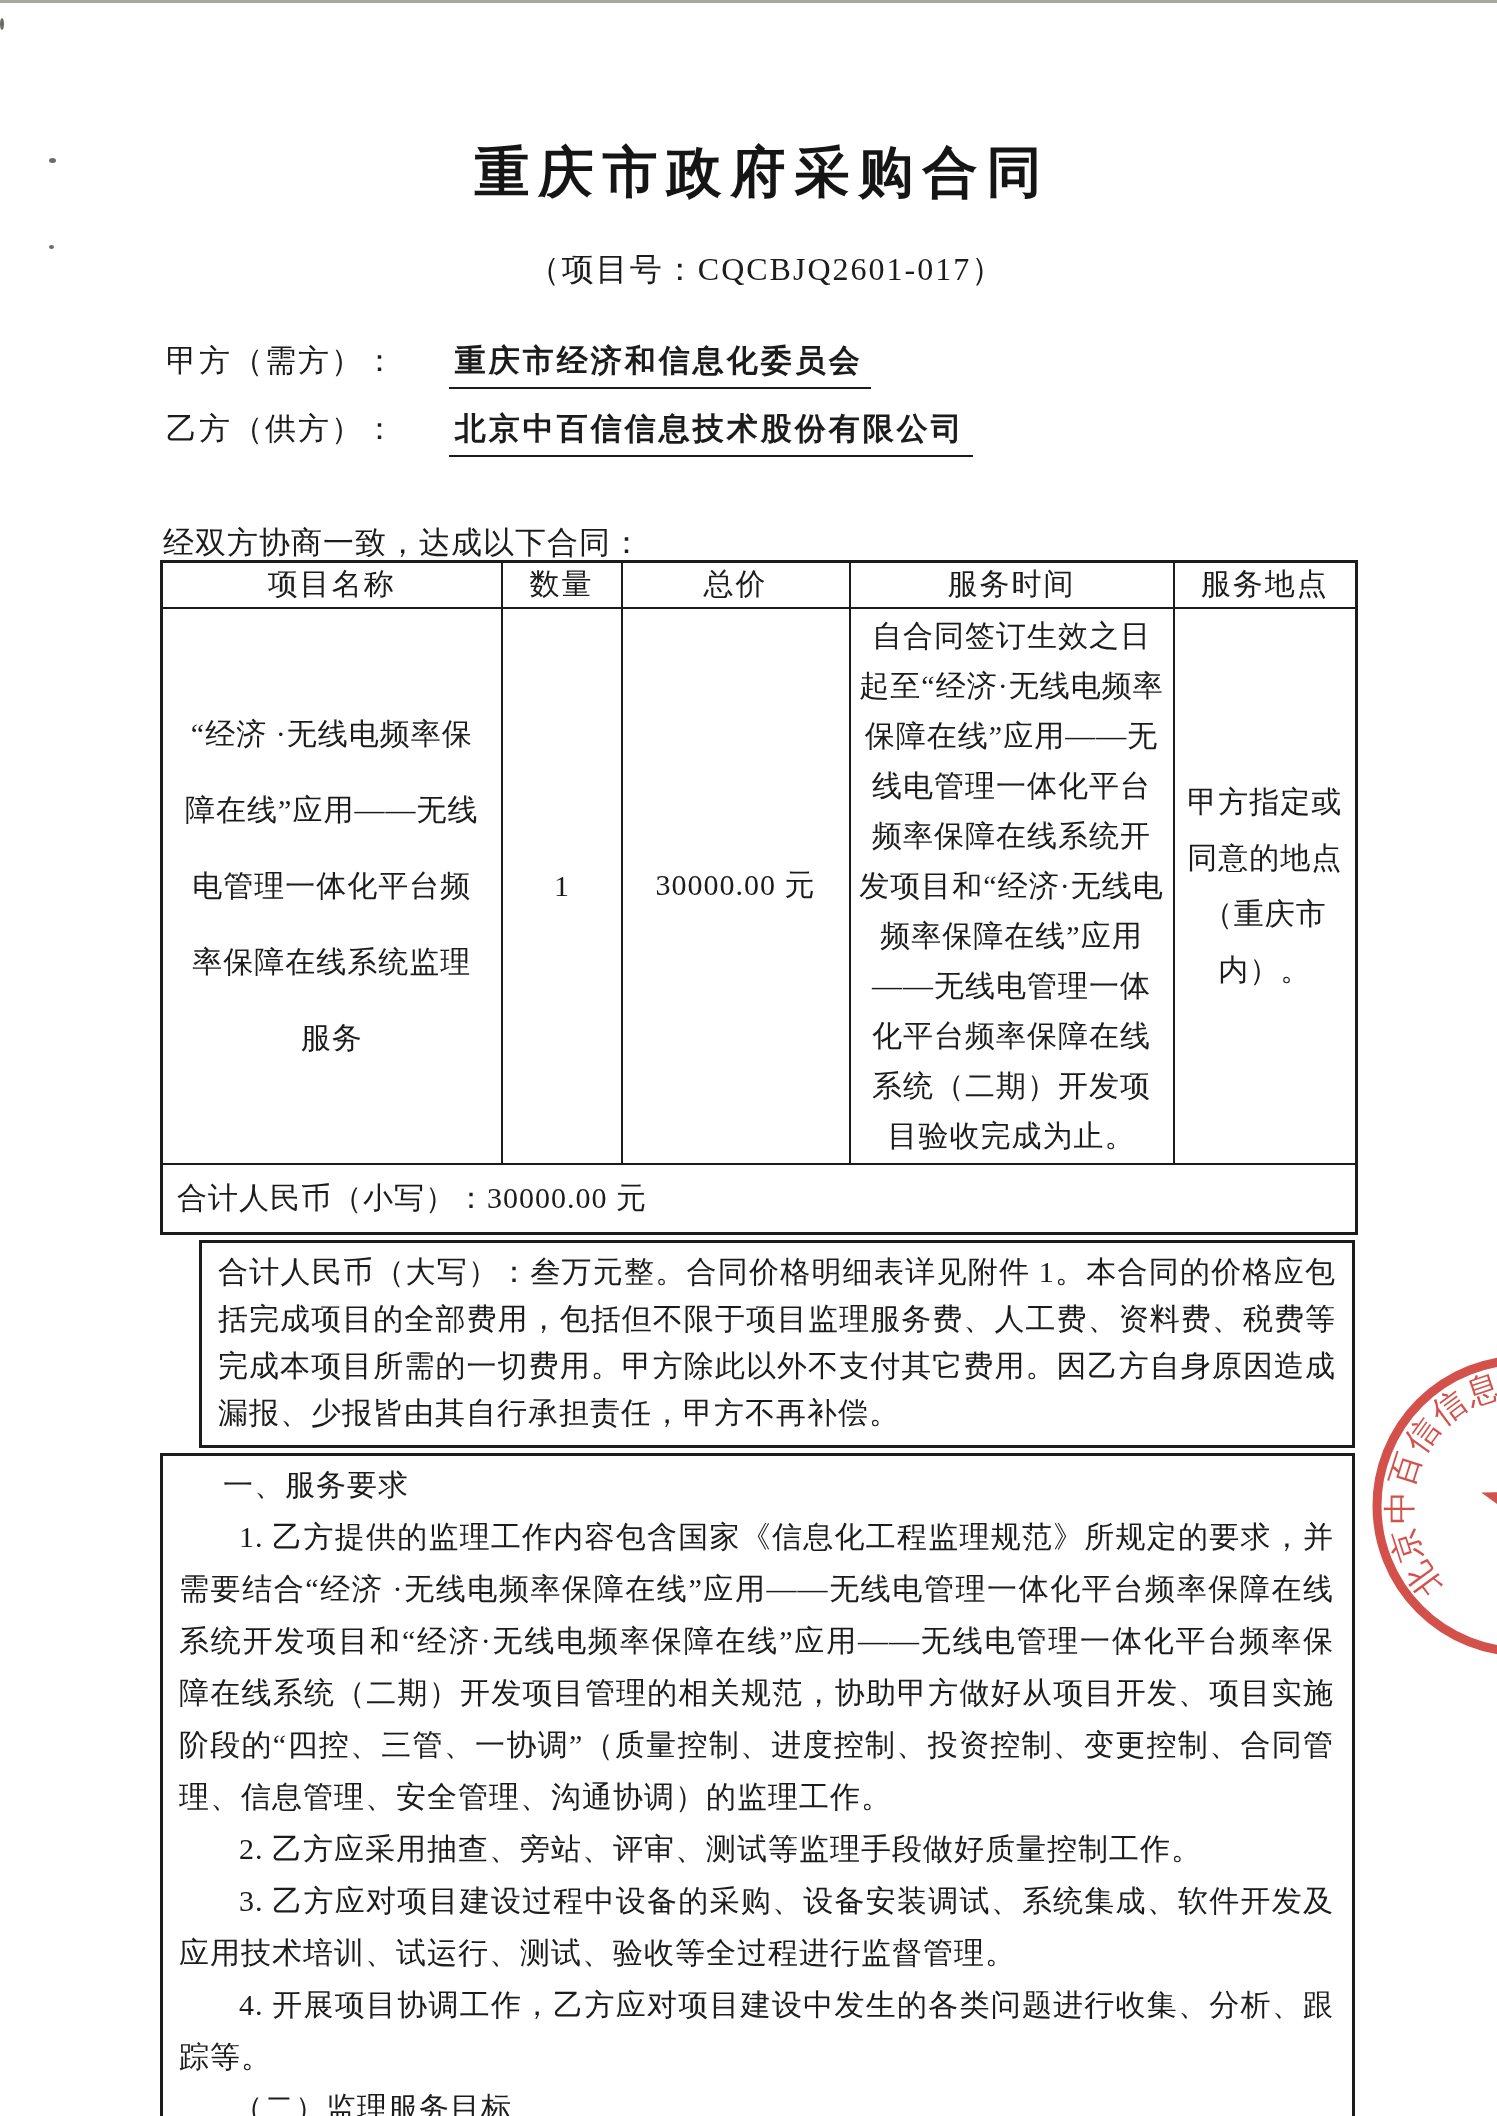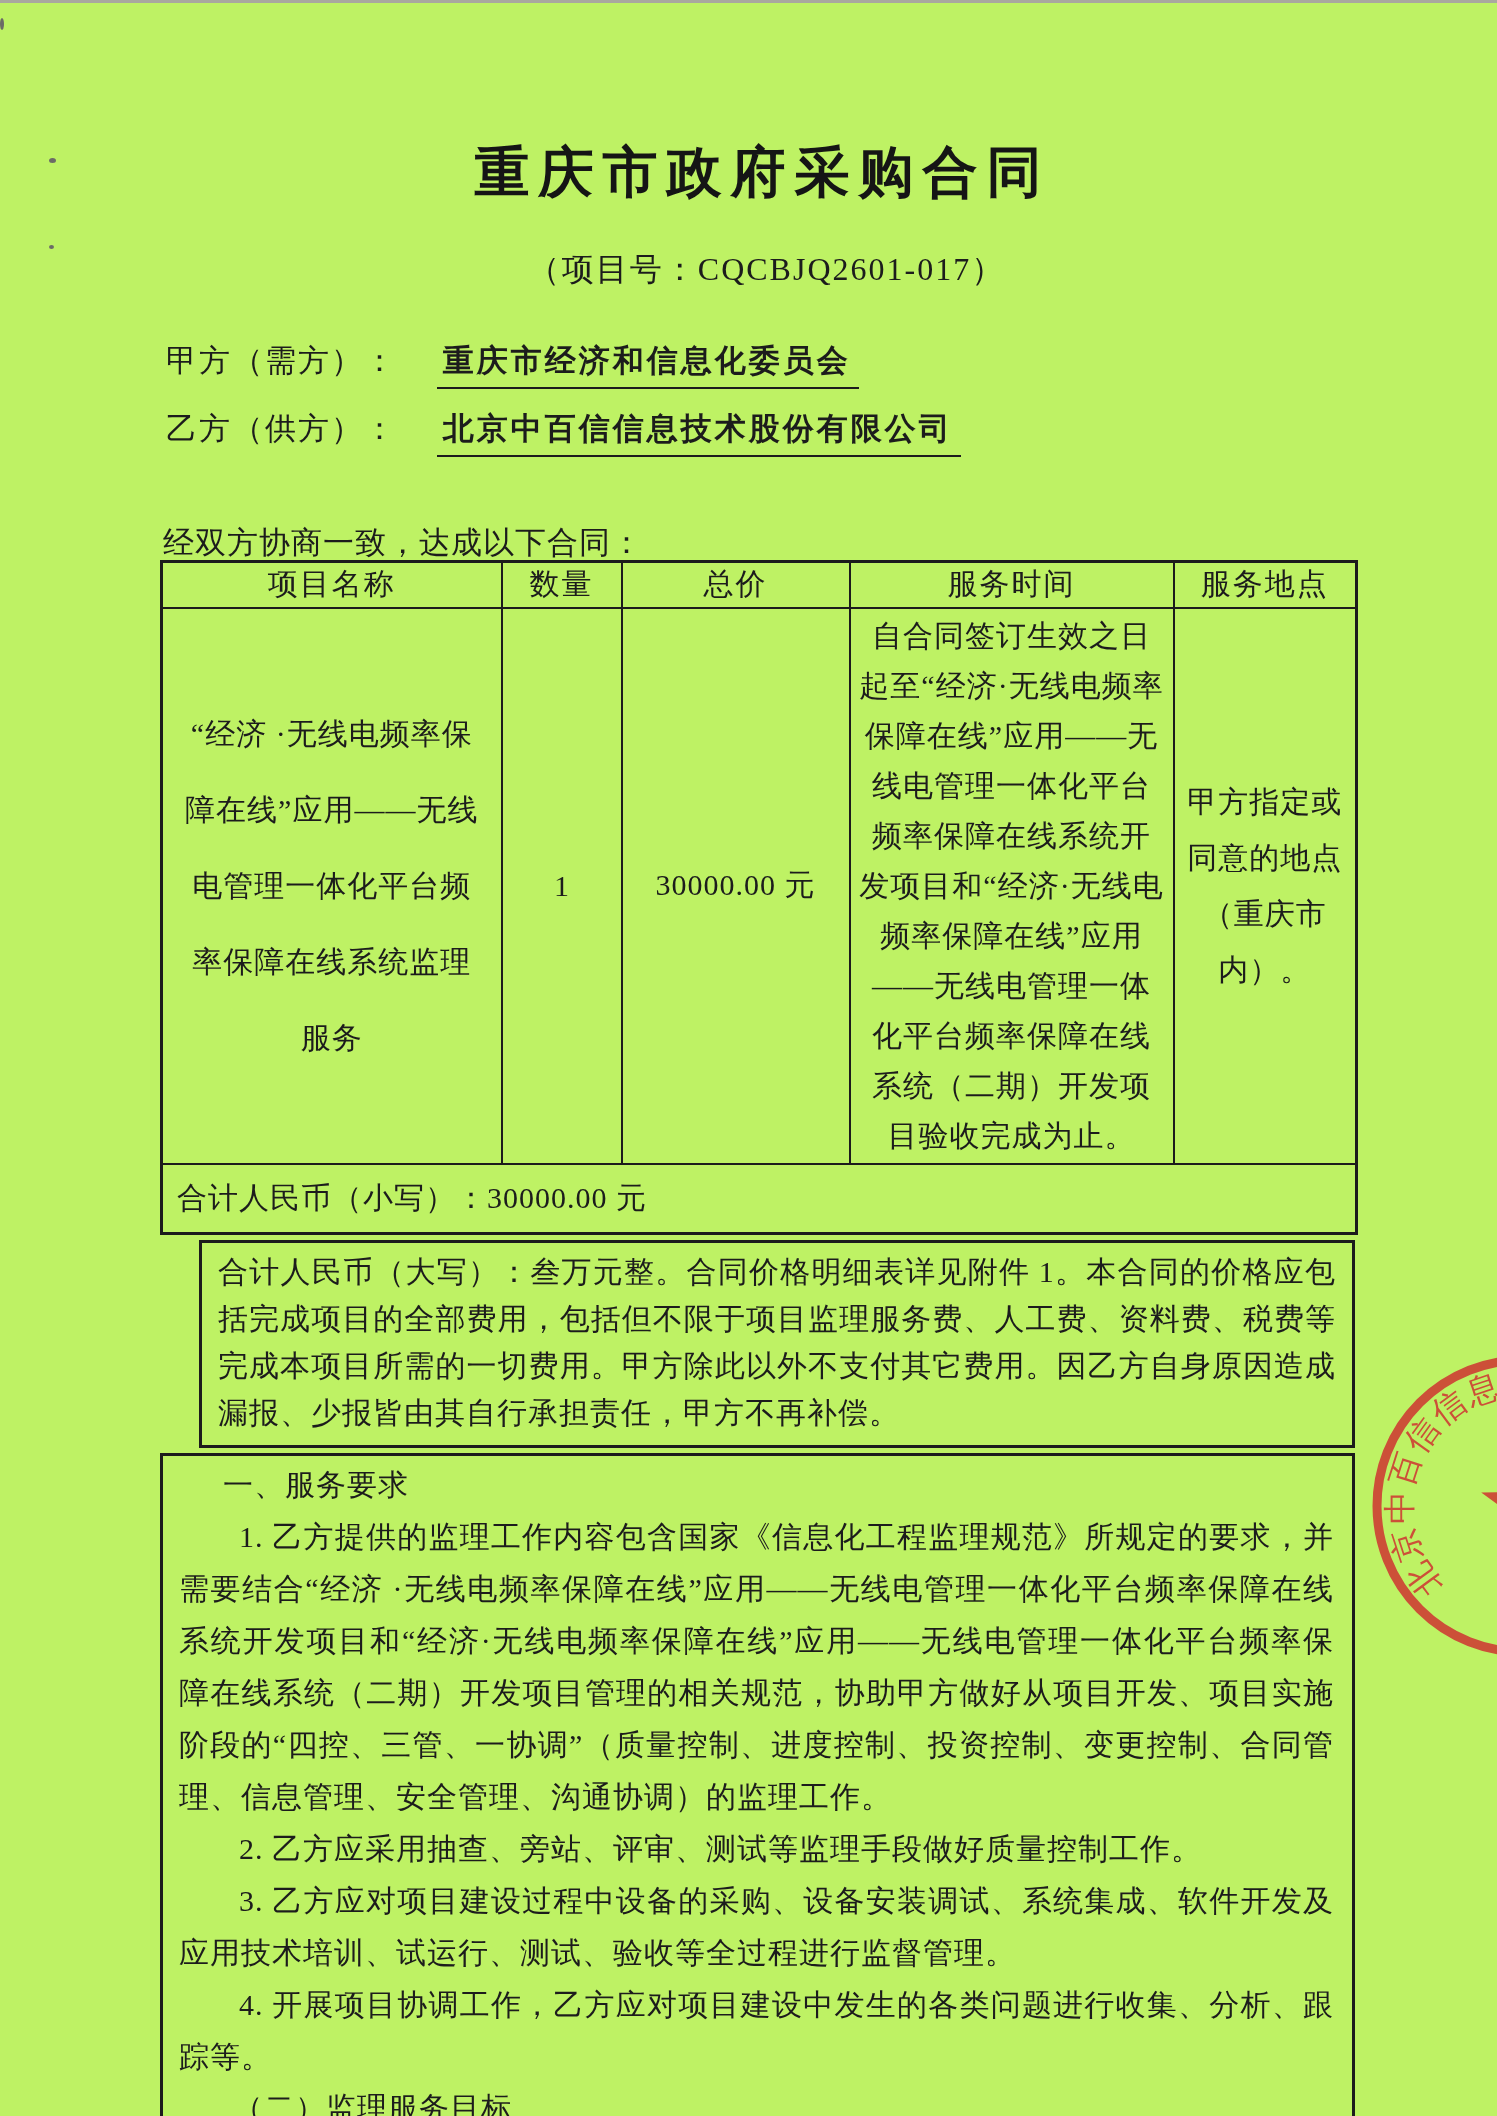--- a/index.html
+++ b/index.html
@@ -4,21 +4,21 @@
 <style>
   * { margin: 0; padding: 0; box-sizing: border-box; }
   html, body { background: #888; }
   body { font-family: "Liberation Serif", "DejaVu Serif", serif; }
 
   .page {
     position: relative;
     width: 1497px;
     height: 2116px;
     margin: 0 auto;
-    background: #bef264;
+    background: #ffffff;
     overflow: hidden;
     color: #1c1c1c;
   }
 
   .scan-edge-top {
     position: absolute; top: 0; left: 0;
     width: 100%; height: 3px;
     background: #a9a89f;
   }
   .speck { position: absolute; background: #6b6b66; border-radius: 50%; }
@@ -52,21 +52,21 @@
     position: absolute;
     left: 166px;
     font-size: 31px;
     white-space: nowrap;
   }
   .party-a { top: 340px; }
   .party-b { top: 408px; }
   .party-label { display: inline-block; letter-spacing: 2px; }
   .party-value {
     display: inline-block;
-    margin-left: 32px;
+    margin-left: 44px;
     padding: 0 8px 5px 6px;
     border-bottom: 2px solid #1c1c1c;
     letter-spacing: 3px;
     font-weight: bold;
   }
 
   .agreement-line {
     position: absolute;
     left: 163px; top: 522px;
     font-size: 31px;

